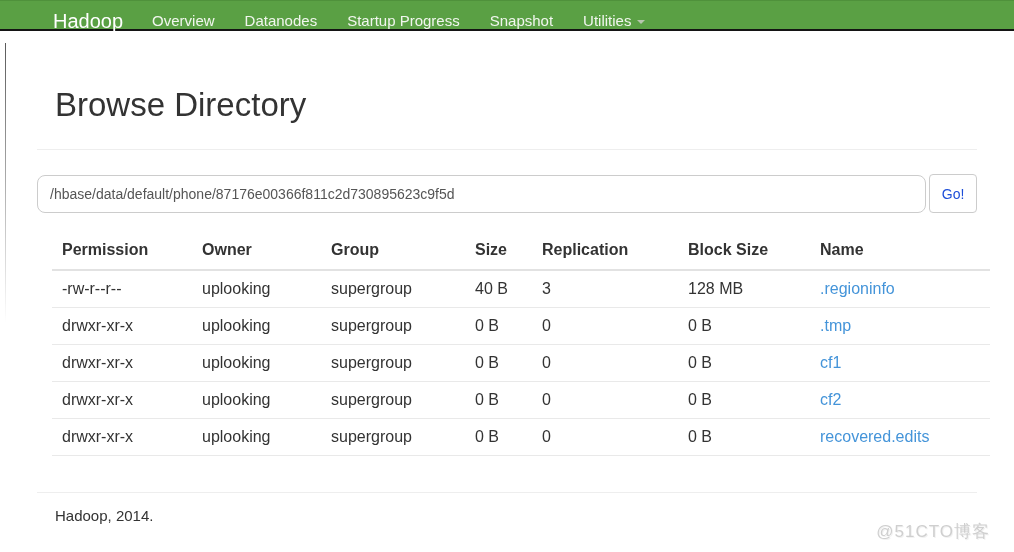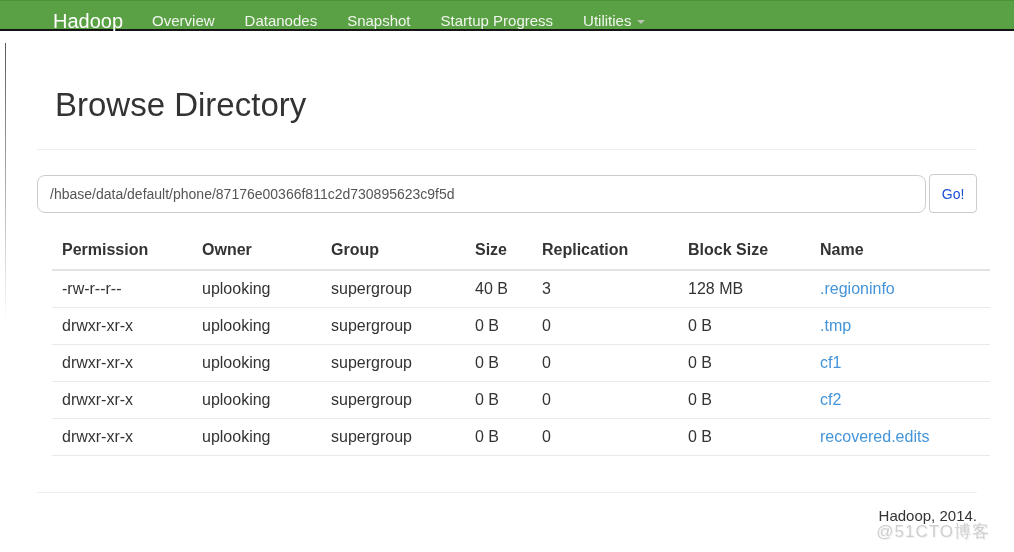--- a/index.html
+++ b/index.html
@@ -135,21 +135,20 @@
     color: #4494d9;
     text-decoration: none;
     cursor: pointer;
   }
 
   .footer-rule { margin-top: 36px; }
   .footer {
     margin: 14px 0 12px 18px;
     font-size: 15px;
     color: #333;
-    text-align: right;
   }
 
   .watermark {
     position: absolute;
     right: 24px;
     top: 520px;
     font-size: 17px;
     color: #cfcfcf;
     text-shadow: 1px 1px 0 #f2f2f2;
     letter-spacing: 1px;
@@ -163,24 +162,24 @@
   <nav class="navbar">
     <a class="brand">Hadoop</a>
     <ul class="nav">
       <li>
           <a>Overview</a>
         </li>
       <li>
           <a>Datanodes</a>
         </li>
       <li>
+          <a>Startup Progress</a>
+        </li>
+      <li>
           <a>Snapshot</a>
-        </li>
-      <li>
-          <a>Startup Progress</a>
         </li>
       <li>
         <a>
           <span>Utilities</span><span class="caret"></span>
         </a>
       </li>
     </ul>
   </nav>
 
   <div class="edge-shadow"></div>

